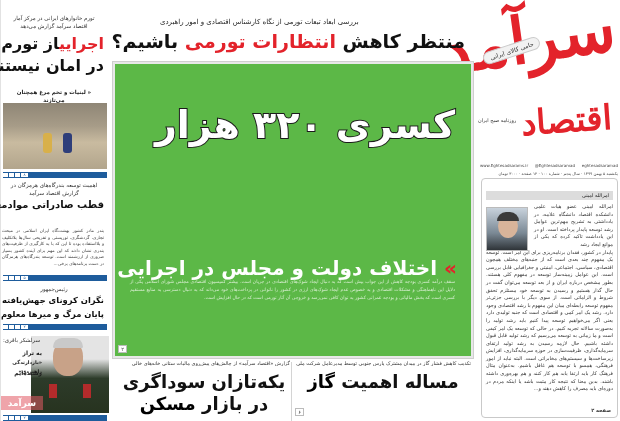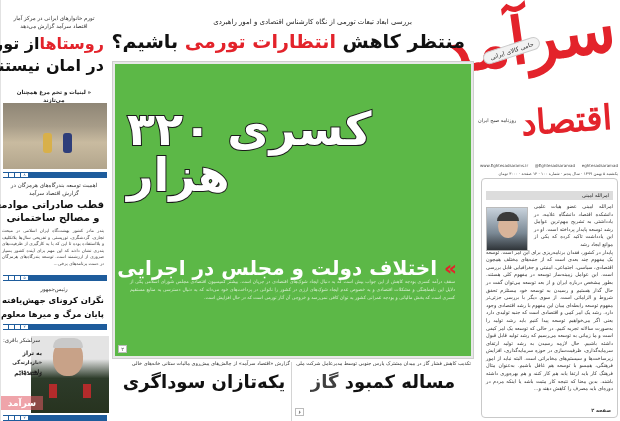--- a/index.html
+++ b/index.html
@@ -22,40 +22,40 @@
   .opinion-title { font-size: 8px; font-weight: bold; color: #222; text-align: center; margin-top: 4px; }
   .author-bar { margin-top: 8px; height: 9px; background: #dcdcdc; font-size: 5px; padding-right: 4px; line-height: 9px; color: #222; }
   .author-photo { position: absolute; left: 4px; top: 28px; width: 42px; height: 44px; background: linear-gradient(#c8d2dc, #7a8894 60%, #2f3438); border: 1px solid #bbb; }
   .author-photo .face { position:absolute; left: 11px; top: 6px; width: 20px; height: 24px; border-radius: 50%; background: #d8b49a; }
   .author-photo .hair { position:absolute; left: 10px; top: 4px; width: 22px; height: 9px; border-radius: 10px 10px 0 0; background: #3a3a3a; }
   .opinion-body { font-size: 5px; line-height: 7.6px; color: #333; text-align: justify; margin-top: 3px; }
   .opinion-body .intro { display: block; padding-left: 48px; }
   .opinion-page { position: absolute; right: 6px; bottom: 4px; font-size: 5px; font-weight: bold; color: #333; }
 
   
-  .top-kicker { left: 160px; top: 18px; width: 305px; font-size: 7px; color: #222; text-align: center; }
+  .top-kicker { left: 160px; top: 18px; width: 305px; font-size: 7px; color: #222; text-align: left; }
   .top-headline { left: 140px; top: 30px; width: 325px; font-size: 19px; font-weight: bold; color: #111; text-align: center; white-space: nowrap; letter-spacing: -0.5px; }
   .top-headline .red { color: #e3232b; }
 
   
   .green-box { left: 113px; top: 62px; width: 360px; height: 296px; background: #5cb847; border: 2px solid #e8e8e8; outline: 1px solid #cfcfcf; }
   .green-kicker { position: absolute; right: 32px; top: 18px; font-size: 7px; color: #ffffff; }
-  .green-h1 { position: absolute; right: 24px; width: 320px; text-align: left; font-family: "DejaVu Sans", sans-serif; font-weight: bold; color: #ffffff; font-size: 46px; line-height: 1; -webkit-text-stroke: 2px #1b1b1b; paint-order: stroke fill; letter-spacing: -1px; }
+  .green-h1 { position: absolute; right: 6px; width: 320px; text-align: center; font-family: "DejaVu Sans", sans-serif; font-weight: bold; color: #ffffff; font-size: 38px; line-height: 1; -webkit-text-stroke: 2px #1b1b1b; paint-order: stroke fill; letter-spacing: -1px; }
   .green-h1.l1 { top: 42px; }
   .green-h1.l2 { top: 112px; }
   .green-sub { position: absolute; right: 14px; top: 192px; width: 330px; font-size: 20px; font-weight: bold; color: #ffffff; text-align: right; white-space: nowrap; letter-spacing: -0.5px; }
   .green-sub .chev { color: #e3232b; }
   .green-body { position: absolute; right: 16px; top: 214px; width: 325px; font-size: 4.6px; line-height: 8px; color: #d7eed0; text-align: justify; }
   .page-tag { position: absolute; width: 9px; height: 8px; background: #fff; border: 1px solid #bbb; font-size: 5px; text-align: center; line-height: 7px; color: #333; }
 
   
   .story { top: 360px; height: 61px; }
   .story-kicker { font-size: 5px; color: #333; text-align: right; white-space: nowrap; overflow: hidden; }
   .story-title { font-size: 18px; font-weight: bold; line-height: 22px; text-align: center; color: #111; margin-top: 5px; white-space: nowrap; }
-  .story-title .red { color: #404040; }
+  .story-title .red { color: #000000; }
   .story.gas { left: 295px; width: 176px; }
   .story.housing { left: 118px; width: 172px; }
   .story-divider { left: 291px; top: 362px; width: 1px; height: 59px; background: #d4d4d4; }
 
   
   .left-col { left: 0; top: 0; width: 108px; height: 421px; border-left: 1px solid #e2e2e2; }
   .lc-kicker { position: absolute; right: 6px; width: 96px; font-size: 5.5px; line-height: 8px; color: #333; text-align: center; }
   .lc-title { position: absolute; right: 4px; width: 102px; font-weight: bold; text-align: center; color: #111; white-space: nowrap; }
   .lc-title .red { color: #e3232b; }
   .lc-photo { position: absolute; left: 2px; width: 104px; background: linear-gradient(#8f8676 0%, #a79c88 35%, #c9bba0 60%, #b2a58c 100%); }
@@ -113,54 +113,54 @@
     <span class="chev">»</span>
     <span>اختلاف دولت و مجلس در اجرایی کردن بودجه ۱۴۰۰</span>
   </div>
   <div class="green-body">سقف درآمد کسری بودجه کاهش از این جواب بیش است که به دنبال ایجاد شوک‌های اقتصادی در جریان است. بیشتر کمیسیون اقتصادی مجلس شورای اسلامی یکی از دلایل این ناهماهنگی و مشکلات اقتصادی و به خصوص عدم ایجاد شوک‌های ارزی در کشور را ناتوانی در پرداخت‌های خود می‌داند که به دنبال دسترسی به منابع مستقیم کسری است که بخش مالیاتی و بودجه عمرانی کشور به توان کافی نمی‌رسد و خروجی آن آثار تورمی است که در حال افزایش است.</div>
   <div class="page-tag" style="left:3px; bottom:3px;">۲</div>
 </div>
 
 <div class="abs story gas">
   <div class="story-kicker">تکذیب کاهش فشار گاز در میدان مشترک پارس جنوبی توسط مدیرعامل شرکت ملی گاز</div>
   <div class="story-title">
-    <div><span>مساله کمبود</span> <span class="red">گاز</span></div>
+    <div><span>مساله اهمیت</span> <span class="red">گاز</span></div>
   </div>
   <div class="page-tag" style="left:0; top:48px;">۶</div>
 </div>
 <div class="abs story-divider"></div>
 <div class="abs story housing">
   <div class="story-kicker">گزارش «اقتصاد سرآمد» از چالش‌های پیش‌روی مالیات ستانی خانه‌های خالی</div>
   <div class="story-title">
     <div>یکه‌تازان سوداگری</div>
+    <div><span>در بازار</span> <span class="red">مسکن</span></div>
   </div>
 </div>
 
 <div class="abs left-col">
 
   <div class="lc-kicker" style="top:14px;">تورم خانوارهای ایرانی در مرکز آمار اقتصاد سرآمد گزارش می‌دهد</div>
   <div class="lc-title" style="top:34px; font-size:16px;">
-    <span class="red">روستاها</span><span>از تورم</span>
+    <span class="red">اجرایی</span><span>از تورم</span>
   </div>
   <div class="lc-title" style="top:56px; font-size:16px;">در امان نیستند</div>
   <div class="lc-kicker" style="top:88px; font-weight:bold; color:#222;">« لبنیات و تخم مرغ همچنان می‌تازند</div>
   <div class="lc-photo" style="top:103px; height:66px;">
     <div class="kid" style="left:40px; top:30px; background:#d8b04a;"></div>
     <div class="kid" style="left:60px; top:30px; background:#2e3e7a;"></div>
   </div>
   <div class="lc-bar" style="top:172px;">
     <span></span>
       <span></span>
       <span></span>
       <span class="num">۸</span>
   </div>
 
   <div class="lc-kicker" style="top:181px;">اهمیت توسعه بندرگاه‌های هرمزگان در گزارش اقتصاد سرآمد</div>
   <div class="lc-title" style="top:199px; font-size:10px;">قطب صادراتی موادمعدنی</div>
-  <div class="lc-title" style="top:212px; font-size:10px;">و مصالح ساختمانی</div>
   <div class="lc-body" style="top:228px;">بندر مادر کشور بهشت‌گاه ایران اسلامی در مبحث تجاری، گردشگری، توریستی و تفریحی سال‌ها بلاتکلیف و بلااستفاده بوده تا این که با به کارگیری از ظرفیت‌های بندری نشان دادند که این مهم برای آینده کشور بسیار ضروری از ارزشمند است. توسعه بندرگاه‌های هرمزگان در دست برنامه‌های برخی...</div>
   <div class="lc-bar" style="top:275px;">
     <span></span>
       <span></span>
       <span></span>
       <span class="num">۵</span>
   </div>
 
   <div class="lc-kicker" style="top:285px;">رئیس‌جمهور</div>
   <div class="lc-title" style="top:295px; font-size:8.4px;">نگران کرونای جهش‌یافته هستیم</div>

